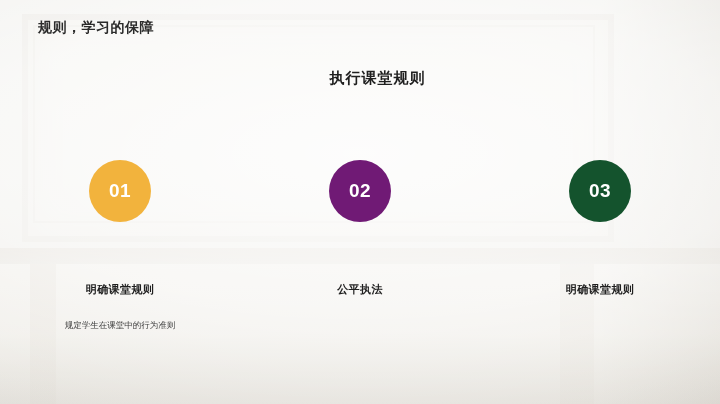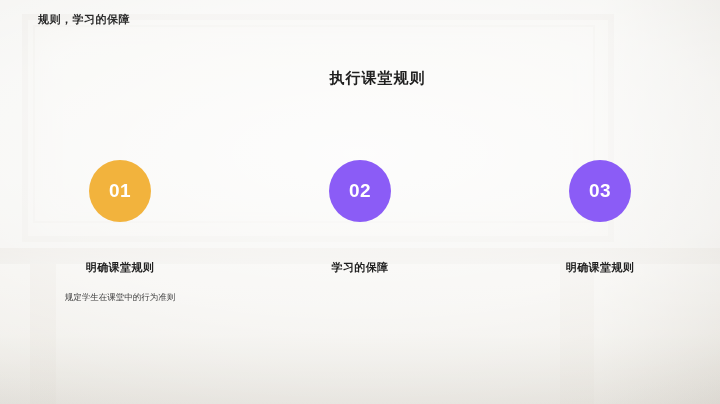--- a/index.html
+++ b/index.html
@@ -101,22 +101,22 @@
   }
   .bg-blur-veil {
     position: absolute;
     inset: 0;
     background: rgba(246,245,243,0.55);
   }
 
   .slide-title {
     position: absolute;
     left: 38px;
-    top: 12px;
-    font-size: 11px;
+    top: 19px;
+    font-size: 14px;
     font-weight: bold;
     color: #2b2b2b;
     letter-spacing: 0.5px;
   }
   .main-heading {
     position: absolute;
     left: 0;
     right: 0;
     top: 69px;
     text-align: center;
@@ -147,28 +147,28 @@
     display: flex;
     align-items: center;
     justify-content: center;
     color: #ffffff;
     font-size: 19px;
     font-weight: bold;
     letter-spacing: 0.5px;
     text-align: right;
   }
   .col-title {
-    margin-top: 38px;
+    margin-top: 60px;
     font-size: 11px;
     font-weight: bold;
     color: #1f1f1f;
     letter-spacing: 0.4px;
   }
   .col-desc {
-    margin-top: 16px;
+    margin-top: 22px;
     width: 150px;
     text-align: center;
     font-size: 8.5px;
     line-height: 1.55;
     color: #3a3a3a;
   }
 </style>
 </head>
 <body>
 
@@ -191,23 +191,23 @@
 
   <div class="columns">
 
     <div class="col">
       <div class="circle" style="background:#f2b33d">01</div>
       <div class="col-title">明确课堂规则</div>
       <div class="col-desc">规定学生在课堂中的行为准则</div>
     </div>
 
     <div class="col">
-      <div class="circle" style="background:#8b5cf6">02</div>
-      <div class="col-title">学习的保障</div>
+      <div class="circle" style="background:#701a75">02</div>
+      <div class="col-title">公平执法</div>
     </div>
 
     <div class="col">
-      <div class="circle" style="background:#8b5cf6">03</div>
+      <div class="circle" style="background:#14532d">03</div>
       <div class="col-title">明确课堂规则</div>
     </div>
 
   </div>
 </div>
 
 </body></html>

